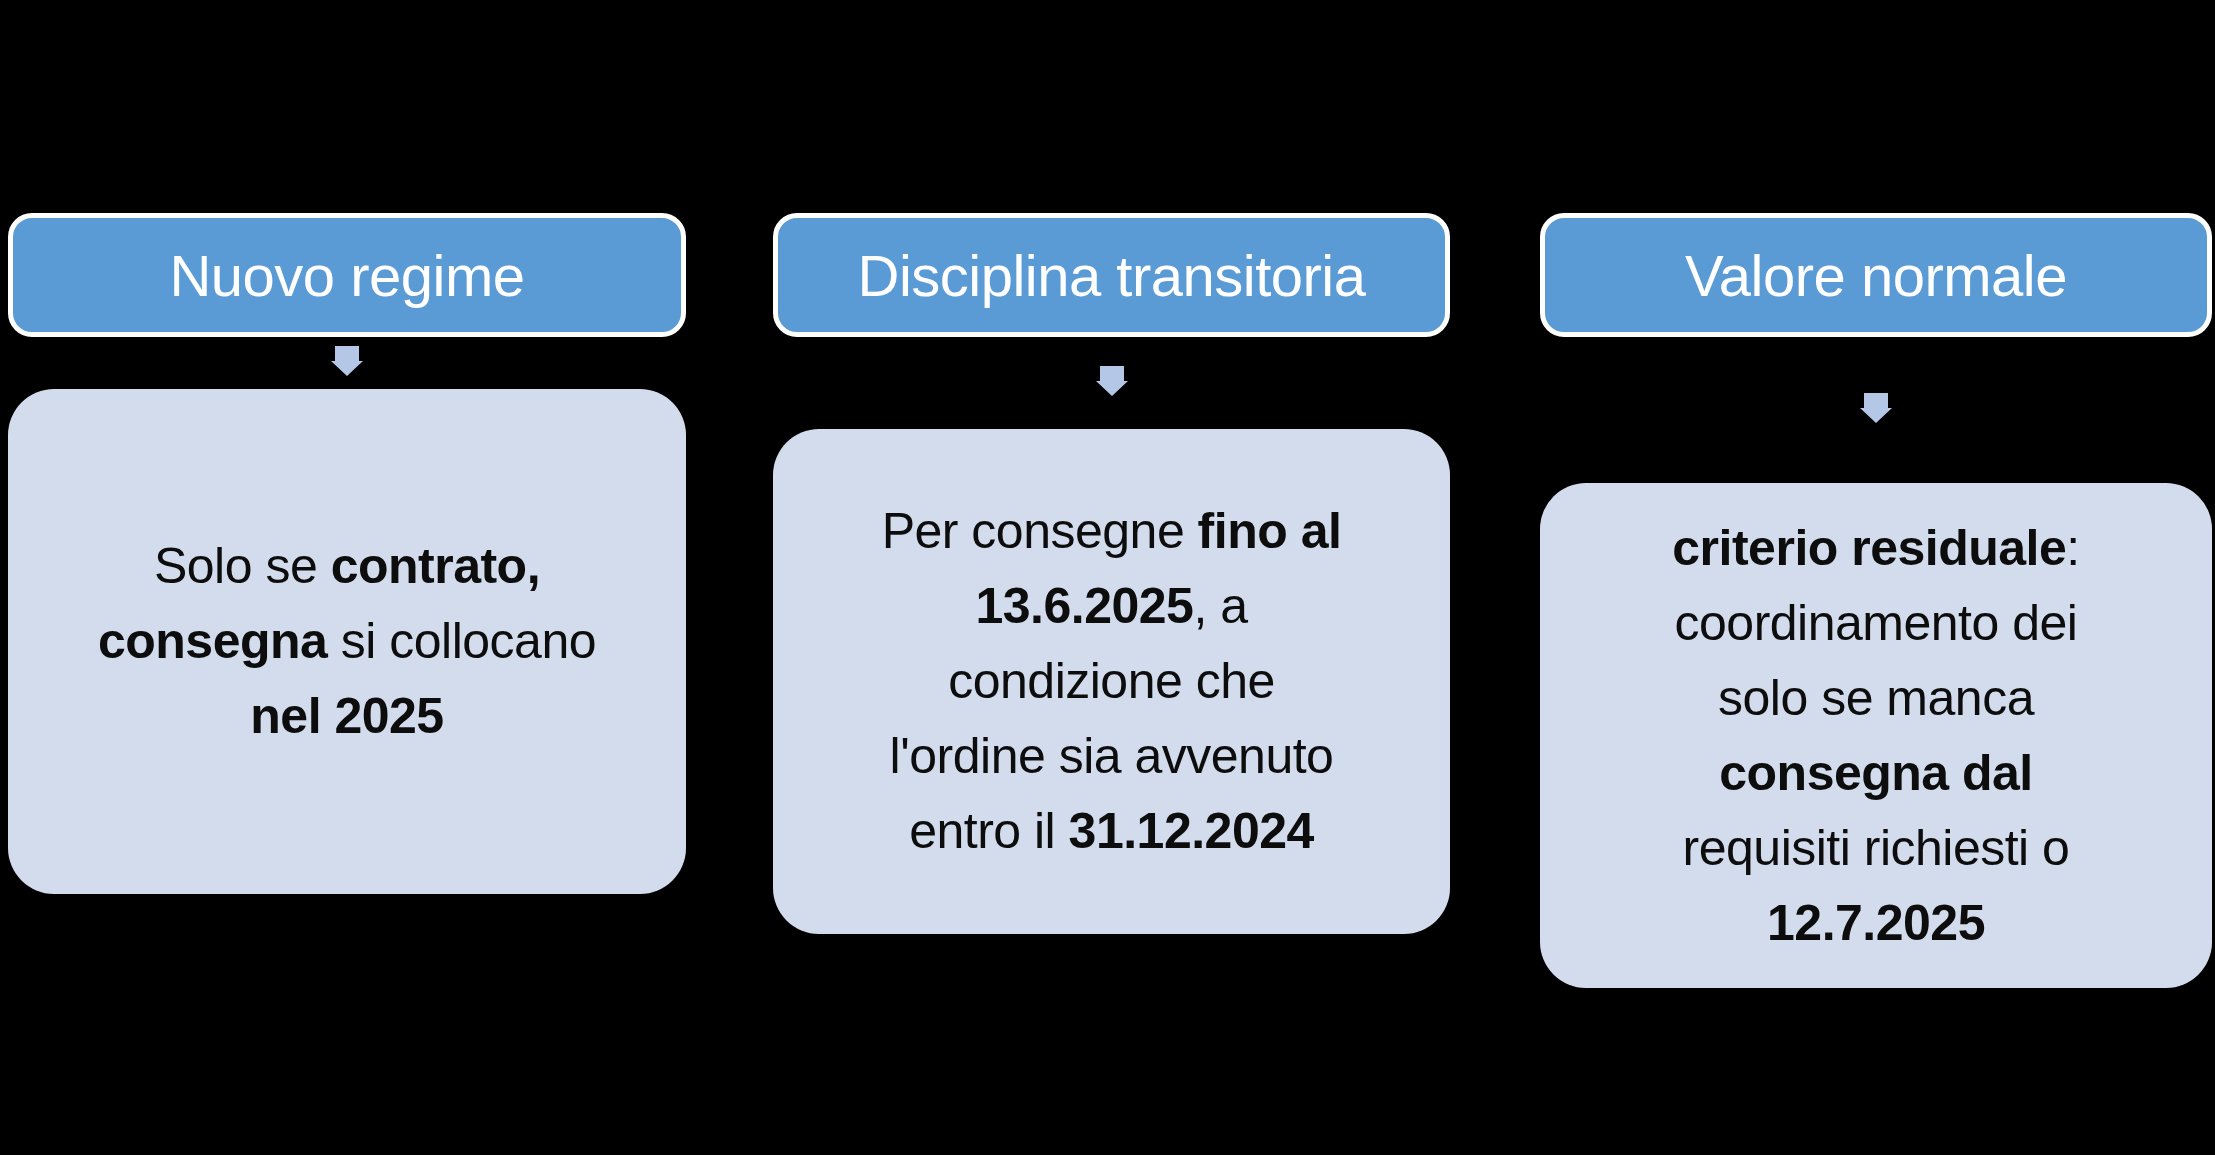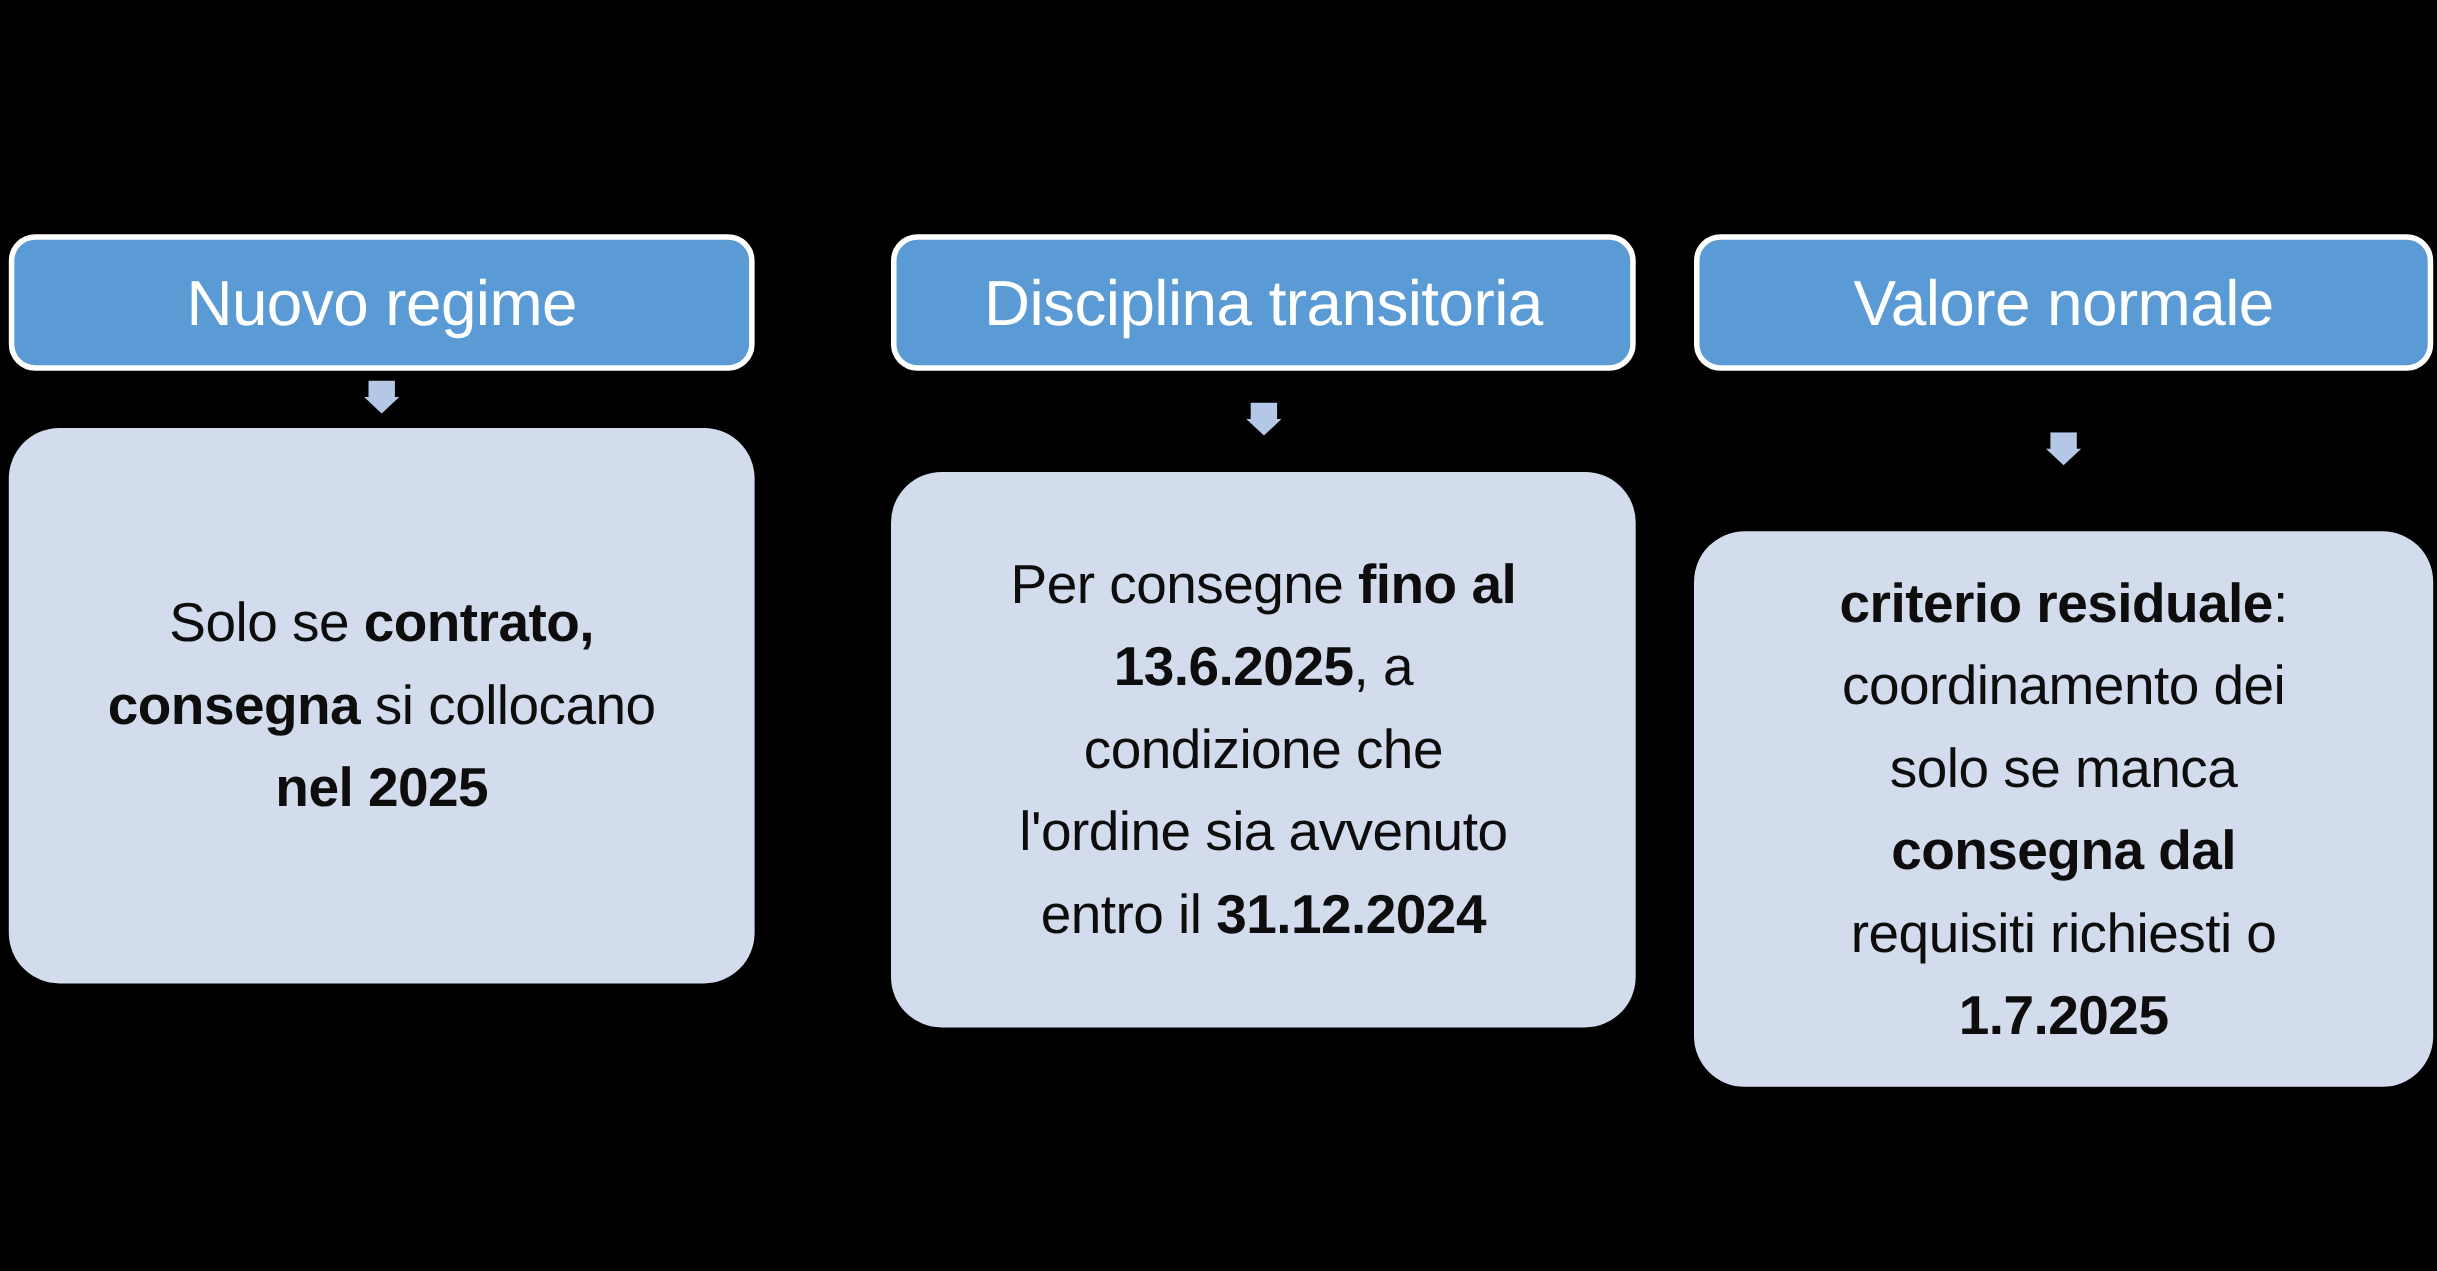--- a/index.html
+++ b/index.html
@@ -25,21 +25,21 @@
     background:var(--canvas-bg);
   }
   .column{
     position:absolute;
     top:213px;
     display:flex;
     flex-direction:column;
     align-items:center;
   }
   .col-1{left:8px;width:678px;}
-  .col-2{left:810px;width:677px;gap:20px;}
+  .col-2{left:773px;width:677px;gap:20px;}
   .col-3{left:1540px;width:672px;gap:47px;}
   .header-box{
     width:100%;
     height:124px;
     background:var(--header-fill);
     border:5px solid var(--header-border);
     border-radius:24px;
     display:flex;
     align-items:center;
     justify-content:center;
@@ -117,17 +117,17 @@
     </div>
     <svg class="arrow" width="32" height="30" viewBox="0 0 32 30">
       <polygon points="4,0 28,0 28,15 32,15 16,30 0,15 4,15" fill="var(--arrow-fill)"></polygon>
     </svg>
     <div class="body-box">
         <div class="line"><span class="seg bold">criterio residuale</span><span class="seg">:</span></div>
         <div class="line"><span class="seg">coordinamento dei</span></div>
         <div class="line"><span class="seg">solo se manca</span></div>
         <div class="line"><span class="seg bold">consegna dal</span></div>
         <div class="line"><span class="seg">requisiti richiesti o</span></div>
-        <div class="line"><span class="seg bold">1.7.2025</span></div>
+        <div class="line"><span class="seg bold">12.7.2025</span></div>
       </div>
   </div>
 
 </div>
 
 </body></html>

